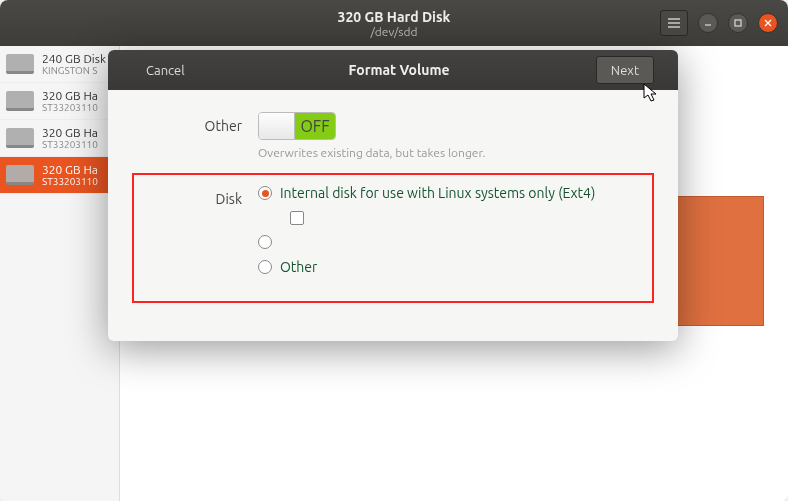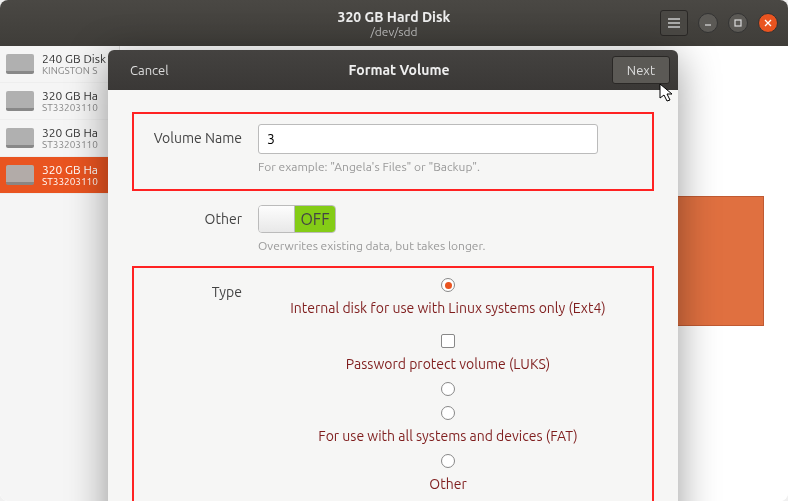--- a/index.html
+++ b/index.html
@@ -27,21 +27,21 @@
 .disk-text { overflow: hidden; }
 .disk-name { font-size: 12px; color: #333; white-space: nowrap; }
 .disk-sub { font-size: 10px; color: #888; white-space: nowrap; }
 .disk-item.selected .disk-name, .disk-item.selected .disk-sub { color: #fff; }
 
 .content { flex: 1; background: #fff; position: relative; }
 .orange-block { position: absolute; right: 24px; top: 150px; width: 140px; height: 130px; background: #e07040; border: 1px solid #c05a32; }
 
 
 .dialog { position: absolute; left: 108px; top: 50px; width: 570px; background: #f6f6f5; border-radius: 6px; box-shadow: 0 8px 40px rgba(0,0,0,0.4); overflow: visible; }
-.dialog-header { height: 40px; background: linear-gradient(#444240, #3a3836); display: flex; align-items: center; padding: 0 8px; border-radius: 6px 6px 0 0; }
+.dialog-header { height: 40px; background: linear-gradient(#444240, #3a3836); display: flex; align-items: center; padding: 0 24px; border-radius: 6px 6px 0 0; }
 .hdr-btn { padding: 6px 14px; color: #ddd; font-size: 13px; border-radius: 3px; cursor: pointer; }
 .hdr-btn.next { background: #5b5955; border: 1px solid #2a2826; margin-left: auto; position: relative; }
 .hdr-title { position: absolute; left: 12px; right: 0; text-align: center; color: #eee; font-size: 14px; font-weight: 600; pointer-events: none; }
 
 .cursor { position: absolute; right: -6px; top: 26px; width: 16px; height: 20px; }
 
 .dialog-body { padding: 22px 24px 24px 24px; }
 
 .highlight-box { border: 2px solid #ff2222; padding: 10px 14px; margin-bottom: 14px; }
 
@@ -49,21 +49,21 @@
 .row-label { width: 110px; text-align: right; padding-right: 16px; font-size: 14px; color: #444; padding-top: 6px; }
 .row-controls { flex: 1; }
 
 .text-input { width: 340px; height: 30px; border: 1px solid #bbb; border-radius: 3px; padding: 0 8px; font-size: 14px; background: #fff; }
 .hint { font-size: 12px; color: #999; margin-top: 6px; }
 
 .toggle { display: inline-flex; width: 78px; height: 28px; border: 1px solid #bbb; border-radius: 4px; overflow: hidden; background: #fff; vertical-align: middle; }
 .toggle-knob { width: 36px; background: linear-gradient(#fdfdfd,#e8e8e8); border-right: 1px solid #bbb; }
 .toggle-label { flex: 1; display: flex; align-items: center; justify-content: center; font-size: 16px; color: #444; background: #84cc16; }
 
-.radio-row { display: flex; align-items: center; gap: 8px; margin-bottom: 10px; font-size: 14px; color: #7f1d1d; flex-direction: column; }
+.radio-row { display: flex; align-items: center; gap: 8px; margin-bottom: 10px; font-size: 14px; color: #14532d; }
 .radio-row .indent { margin-left: 24px; }
 .radio { width: 14px; height: 14px; border: 1.5px solid #888; border-radius: 50%; display: inline-flex; align-items: center; justify-content: center; background: #fff; flex-shrink: 0; }
 .radio.checked::after { content: ""; width: 7px; height: 7px; background: #e95420; border-radius: 50%; }
 .checkbox { width: 14px; height: 14px; border: 1.5px solid #888; border-radius: 2px; background: #fff; flex-shrink: 0; }
 
 .erase-section { margin: 0 16px 14px 16px; }
 </style>
 </head>
 <body>
 
@@ -141,62 +141,48 @@
     <div class="hdr-btn next">
       <span>Next</span>
       <svg class="cursor" viewBox="0 0 16 20">
         <path d="M1 1 L1 15 L5 12 L8 18 L11 17 L8 11 L13 11 Z" fill="#fff" stroke="#000" stroke-width="1"></path>
       </svg>
     </div>
   </div>
 
   <div class="dialog-body">
 
-    <div class="highlight-box">
-      <div class="row">
-        <div class="row-label">Volume Name</div>
-        <div class="row-controls">
-          <input class="text-input" value="3" style="">
-          <div class="hint">For example: "Angela's Files" or "Backup".</div>
-        </div>
-      </div>
-    </div>
 
     <div class="erase-section">
       <div class="row">
         <div class="row-label">Other</div>
         <div class="row-controls">
           <div class="toggle">
             <div class="toggle-knob"></div>
             <div class="toggle-label">OFF</div>
           </div>
           <div class="hint">Overwrites existing data, but takes longer.</div>
         </div>
       </div>
     </div>
 
     <div class="highlight-box">
       <div class="row">
-        <div class="row-label">Type</div>
+        <div class="row-label">Disk</div>
         <div class="row-controls">
           <div class="radio-row">
             <span class="radio checked"></span>
             <span>Internal disk for use with Linux systems only (Ext4)</span>
           </div>
           <div class="radio-row">
             <span class="indent"></span>
             <span class="checkbox"></span>
-            <span>Password protect volume (LUKS)</span>
           </div>
           <div class="radio-row">
             <span class="radio"></span>
-          </div>
-          <div class="radio-row">
-            <span class="radio"></span>
-            <span>For use with all systems and devices (FAT)</span>
           </div>
           <div class="radio-row">
             <span class="radio"></span>
             <span>Other</span>
           </div>
         </div>
       </div>
     </div>
 
   </div>

